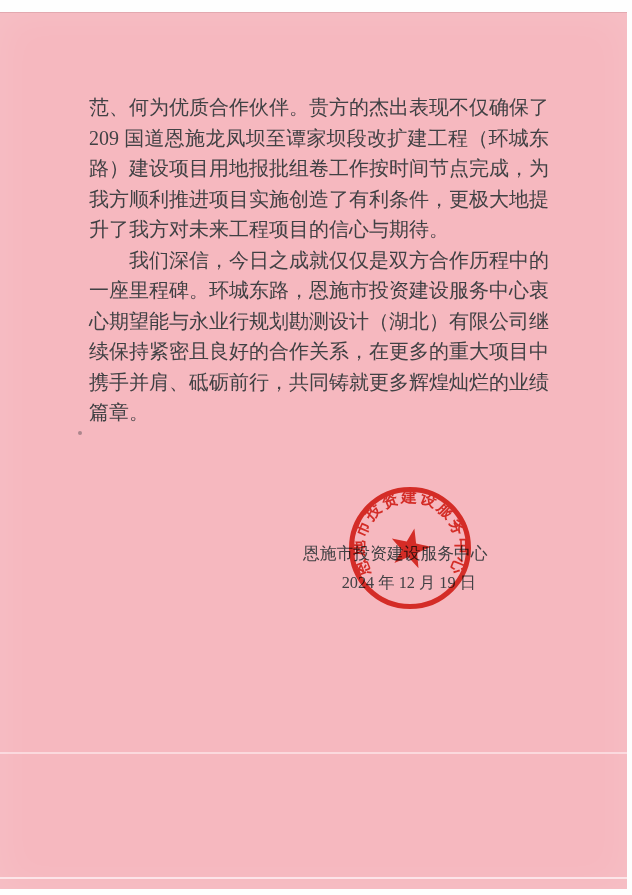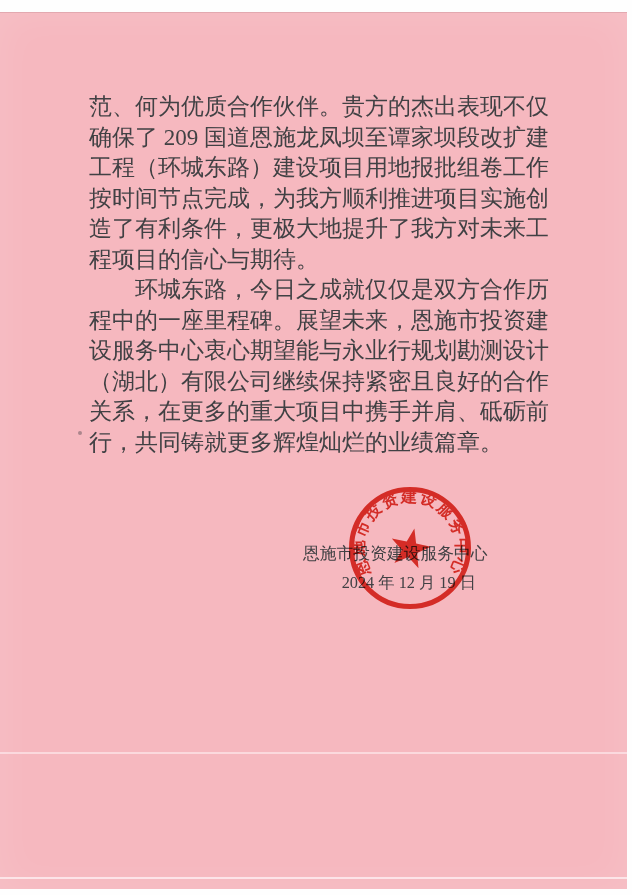--- a/index.html
+++ b/index.html
@@ -27,21 +27,21 @@
   }
   .body-text {
     position: absolute;
     left: 89px;
     top: 79px;
     width: 460px;
     color: #414144;
   }
   .body-text p {
     margin: 0;
-    font-size: 23px;
+    font-size: 20px;
     line-height: 30.5px;
     text-align: justify;
     text-justify: inter-character;
   }
   .body-text p.indent {
     text-indent: 2em;
   }
   .signature {
     position: absolute;
     left: 303px;
@@ -108,21 +108,21 @@
   }
 </style>
 </head>
 <body>
 
 <div class="scan">
   <div class="paper">
 
     <div class="body-text">
       <p>范、何为优质合作伙伴。贵方的杰出表现不仅确保了 209 国道恩施龙凤坝至谭家坝段改扩建工程（环城东路）建设项目用地报批组卷工作按时间节点完成，为我方顺利推进项目实施创造了有利条件，更极大地提升了我方对未来工程项目的信心与期待。</p>
-      <p class="indent">环城东路，今日之成就仅仅是双方合作历程中的一座里程碑。展望未来，恩施市投资建设服务中心衷心期望能与永业行规划勘测设计（湖北）有限公司继续保持紧密且良好的合作关系，在更多的重大项目中携手并肩、砥砺前行，共同铸就更多辉煌灿烂的业绩篇章。</p>
+      <p class="indent">我们深信，今日之成就仅仅是双方合作历程中的一座里程碑。环城东路，恩施市投资建设服务中心衷心期望能与永业行规划勘测设计（湖北）有限公司继续保持紧密且良好的合作关系，在更多的重大项目中携手并肩、砥砺前行，共同铸就更多辉煌灿烂的业绩篇章。</p>
     </div>
 
     <div class="signature">恩施市投资建设服务中心</div>
 
     <div class="date">2024 年 12 月 19 日</div>
 
     <svg class="seal" viewBox="0 0 134 134">
       <defs>
         <path id="sealArc" d="M 26.7 90.3 A 46.5 46.5 0 1 1 107.3 90.3" fill="none"></path>
       </defs>

